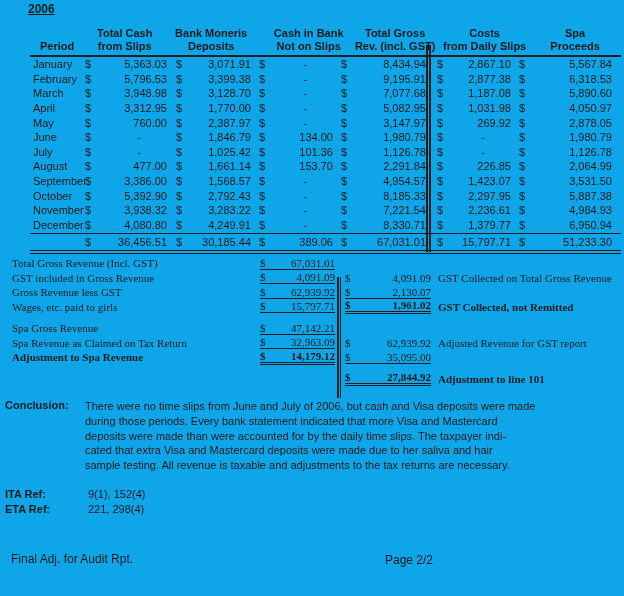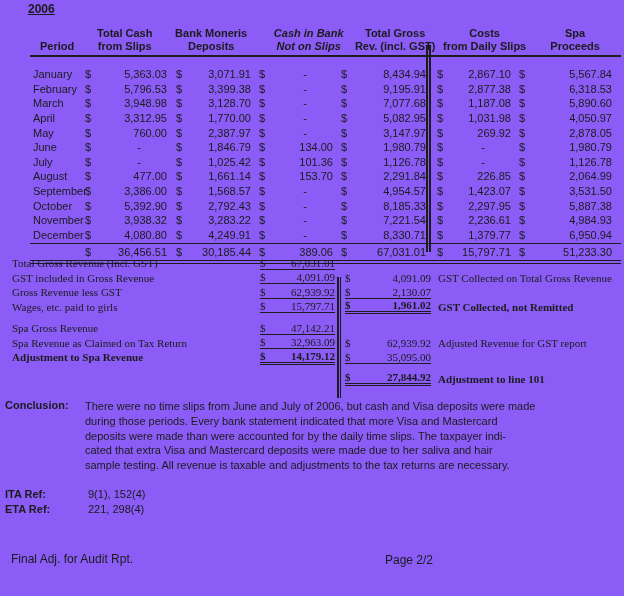--- a/index.html
+++ b/index.html
@@ -1,32 +1,32 @@
 <!DOCTYPE html>
 <html><head>
 <meta charset="utf-8">
 <style>
   html,body { margin:0; padding:0; background:#e8e8e8; }
   .page {
-    position:relative; width:624px; height:596px; background:#8b5cf6;
+    position:relative; width:624px; height:596px; background:#0ea5e9;
     font-family:"Liberation Sans", sans-serif; color:#1b1b1b; font-size:11px;
     overflow:hidden; margin:0 auto;
   }
   .doc-title { position:absolute; left:28px; top:2px; font-weight:bold; font-size:12px;
     text-decoration:underline; }
 
   
   .table { position:absolute; left:30px; top:15px; width:591px; }
   .thead { display:flex; align-items:flex-end; border-bottom:2px solid #1c1c1c;
     padding-bottom:2px; font-weight:bold; }
   .th { text-align:center; line-height:13px; white-space:nowrap; }
   .w-period{ width:55px; }
-  .h1{width:82px;} .h2{width:75px;margin-left:9px;} .h3{width:74px;margin-left:24px;font-style:italic;}
+  .h1{width:82px;} .h2{width:75px;margin-left:9px;} .h3{width:74px;margin-left:24px;}
   .h4{width:85px;margin-left:8px;margin-top:12px;} .h5{width:84px;margin-left:6px;} .h6{width:93px;margin-left:3px;}
-  .rows { padding-top:10px; }
+  .rows { }
   .trow { display:flex; align-items:center; height:14.6px; }
   .p-cell { width:55px; padding-left:3px; box-sizing:border-box; }
   .money { display:flex; justify-content:space-between; white-space:nowrap; }
   .c1{width:82px;} .c2{width:75px;margin-left:9px;} .c3{width:74px;margin-left:8px;}
   .c4{width:85px;margin-left:8px;} .c5{width:74px;margin-left:11px;} .c6{width:93px;margin-left:8px;}
   .amt.dash { padding-right:26px; }
   .trow-total { display:flex; align-items:center; height:16px; margin-top:1px;
     border-top:1px solid #1c1c1c; border-bottom:4px double #1c1c1c; }
   .vline { position:absolute; box-sizing:border-box; width:5px;
     border-left:2px solid #1c1c1c; border-right:2px solid #1c1c1c; }

